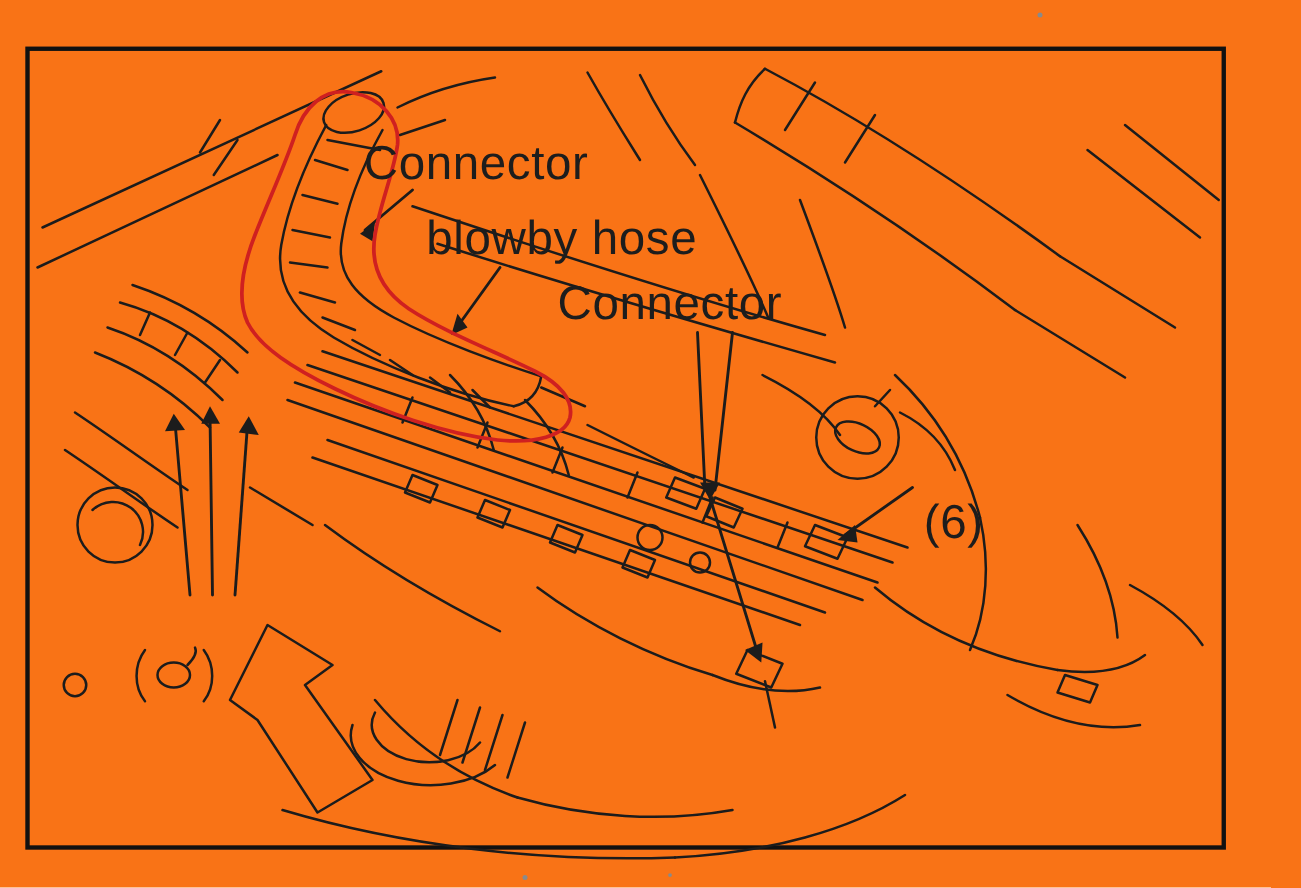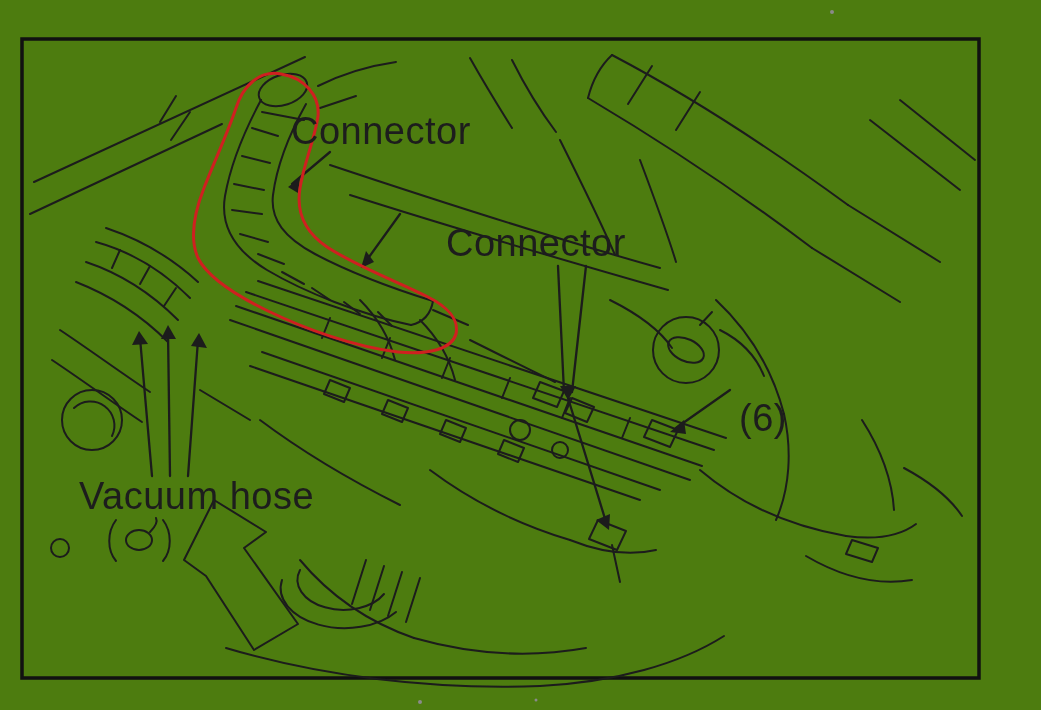--- a/index.html
+++ b/index.html
@@ -1,19 +1,19 @@
 <!DOCTYPE html>
 <html><head>
 <meta charset="utf-8">
 <style>
   html,body{margin:0;padding:0;background:#ffffff;}
   .stage{
     position:relative;
     width:1041px;height:710px;
-    background:#4d7c0f;
+    background:#f97316;
     overflow:hidden;
     font-family:"Liberation Sans", sans-serif;
   }
   .stage svg{position:absolute;left:0;top:0;width:1041px;height:710px;}
   .diagram-label{
     position:absolute;
     color:#1d1d1d;
     font-size:38px;
     line-height:1.0;
     white-space:nowrap;
@@ -198,21 +198,21 @@
     <path d="M281,74 C259,70 243,86 236,108 C228,132 215,160 204,188
              C193,216 190,240 198,258 C208,278 235,295 268,311
              C305,329 355,347 398,352 C428,355 452,349 456,334
              C459,320 448,307 428,297 C398,282 356,266 327,247
              C305,232 296,212 300,188 C304,163 315,138 318,116
              C320,96 305,78 281,74 Z" fill="none" stroke="#cf2020" stroke-width="3" stroke-linejoin="round"></path>
   </svg>
 
   <div class="diagram-label" style="left:291px;top:112px">Connector</div>
 
+  <div class="diagram-label" style="left:341px;top:172px">blowby hose</div>
 
   <div class="diagram-label" style="left:446px;top:224px">Connector</div>
 
 
   <div class="diagram-label" style="left:739px;top:399px">(6)</div>
 
-  <div class="diagram-label" style="left:79px;top:477px">Vacuum hose</div>
 
 </div>
 
 </body></html>

